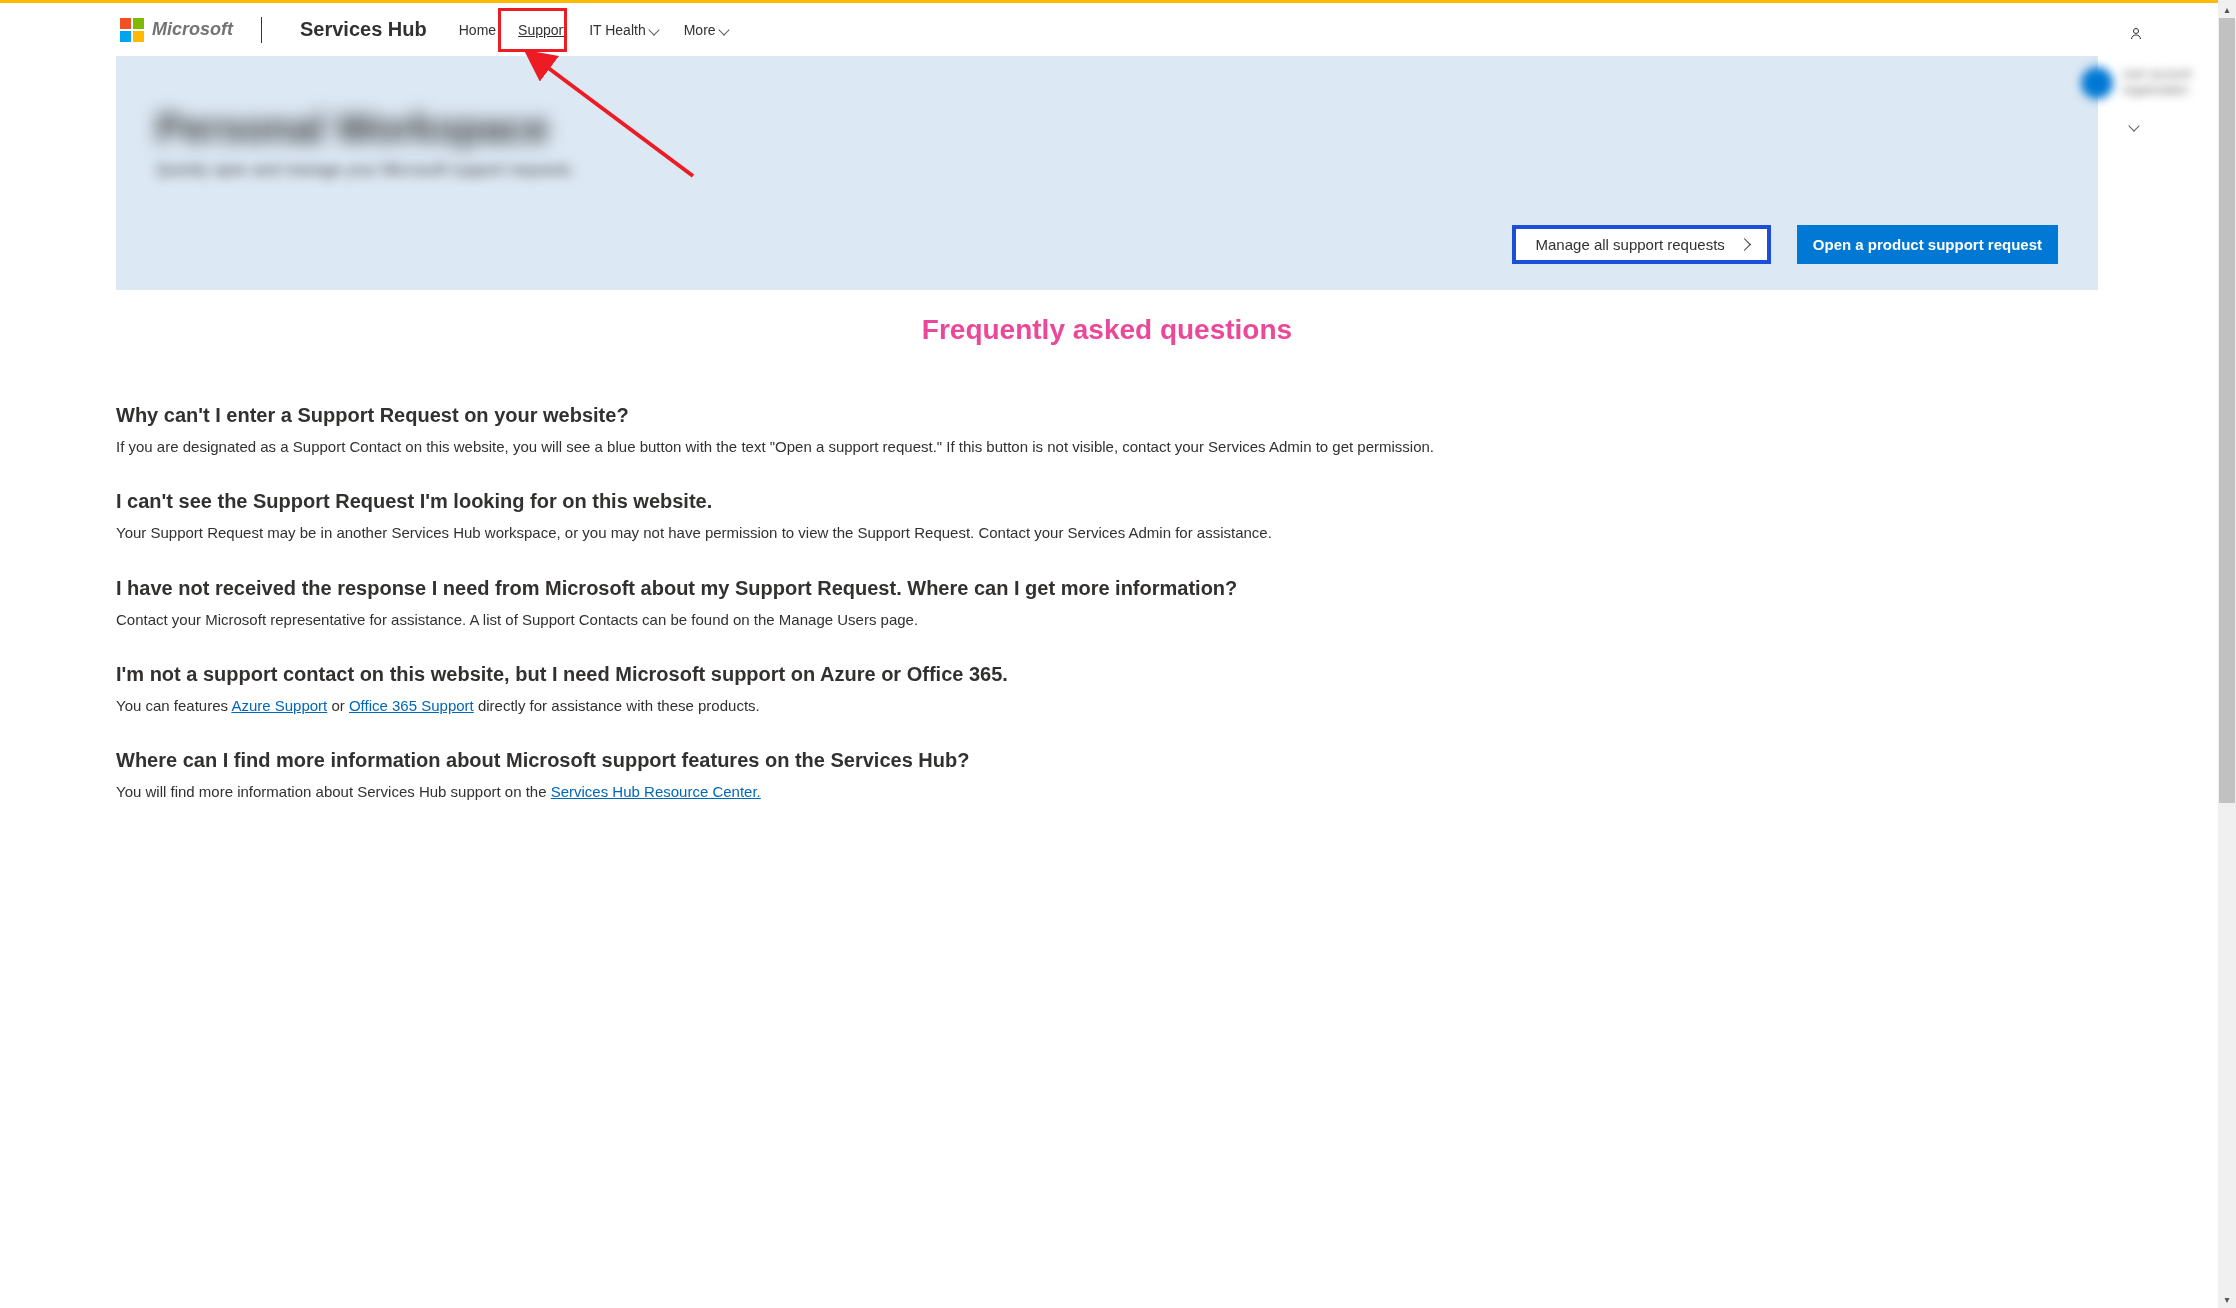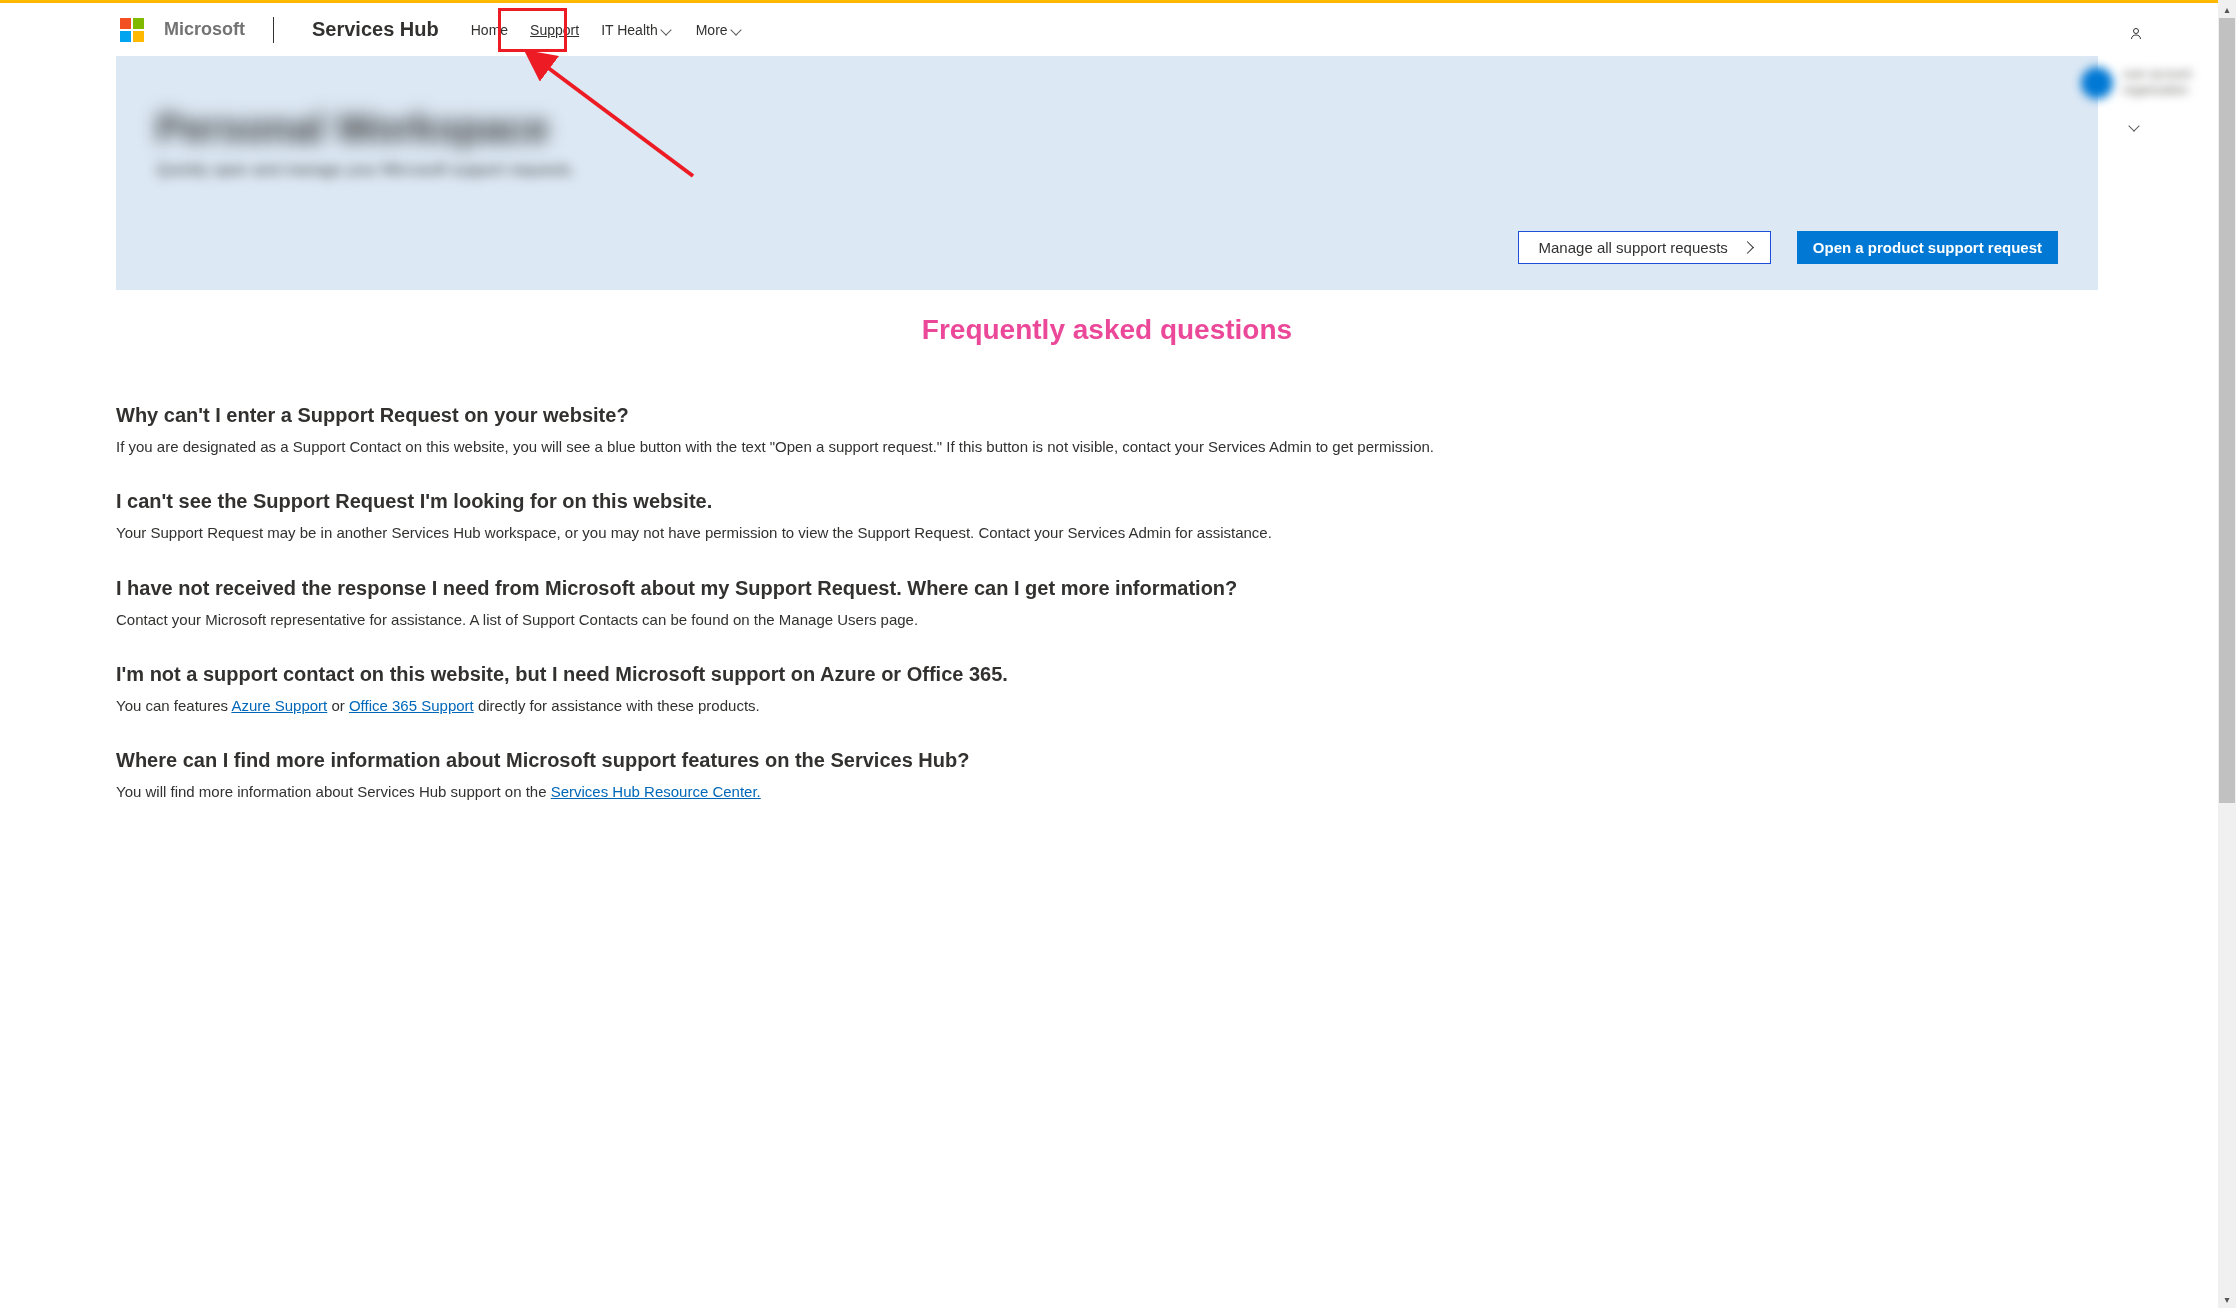--- a/index.html
+++ b/index.html
@@ -18,21 +18,22 @@
     .top-header {
       display: flex;
       align-items: center;
       padding: 0 0 0 120px;
       height: 56px;
       border-top: 3px solid #ffb900;
     }
     .ms-logo {
       display: inline-flex;
       align-items: center;
-      gap: 20px;
+      gap: 8px;
+      font-style: italic;
     }
     .ms-logo-squares {
       width: 24px;
       height: 24px;
       display: grid;
       grid-template-columns: 1fr 1fr;
       grid-template-rows: 1fr 1fr;
       gap: 2px;
     }
     .sq-r { background: #f25022; }
@@ -143,21 +144,21 @@
       filter: blur(6px);
       margin-bottom: 30px;
     }
     .banner-actions {
       display: flex;
       justify-content: flex-end;
       gap: 26px;
     }
     .btn-secondary {
       background: #fff;
-      border: 1px solid #1d4ed8;
+      border: 4px solid #1d4ed8;
       padding: 7px 42px 7px 20px;
       font-size: 15px;
       color: #323130;
       cursor: pointer;
       display: inline-flex;
       align-items: center;
       gap: 14px;
       position: relative;
     }
     .btn-secondary::after {

